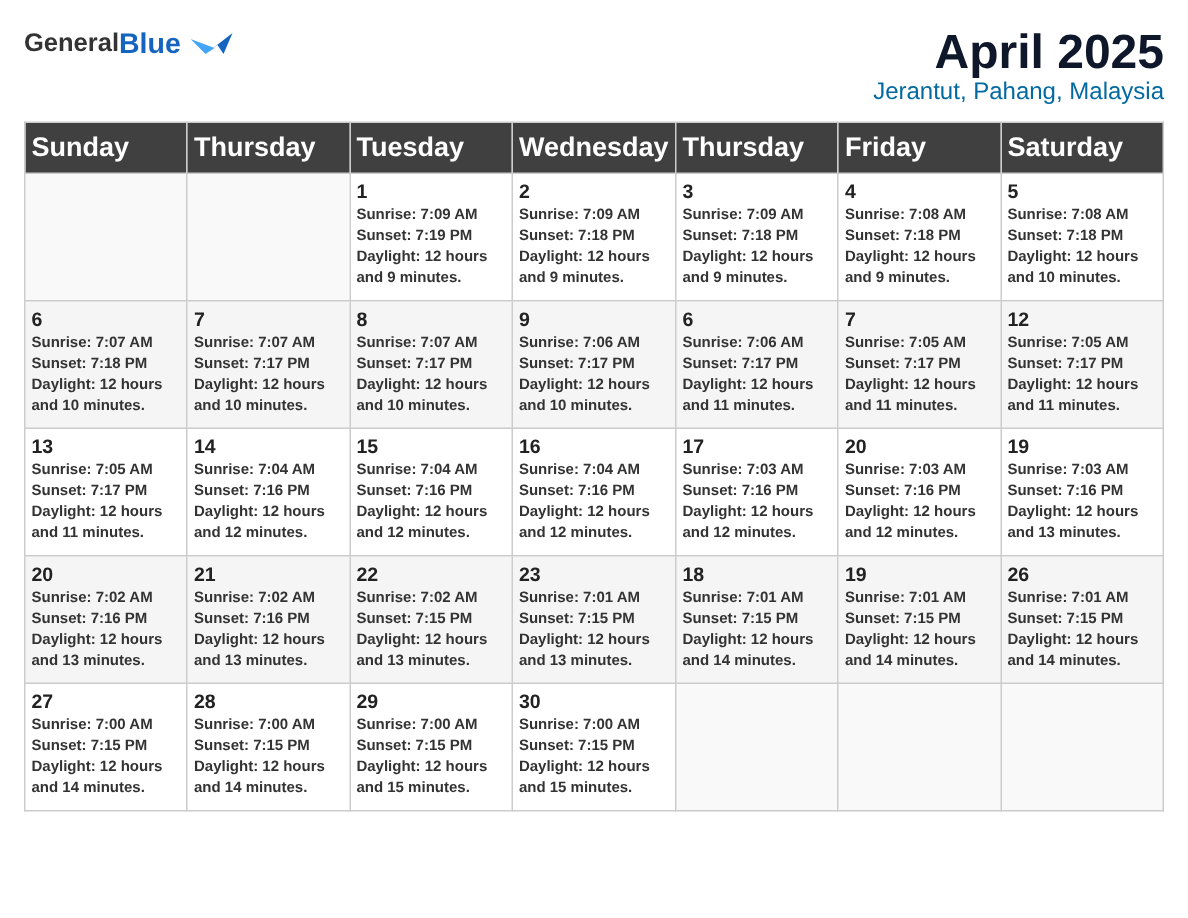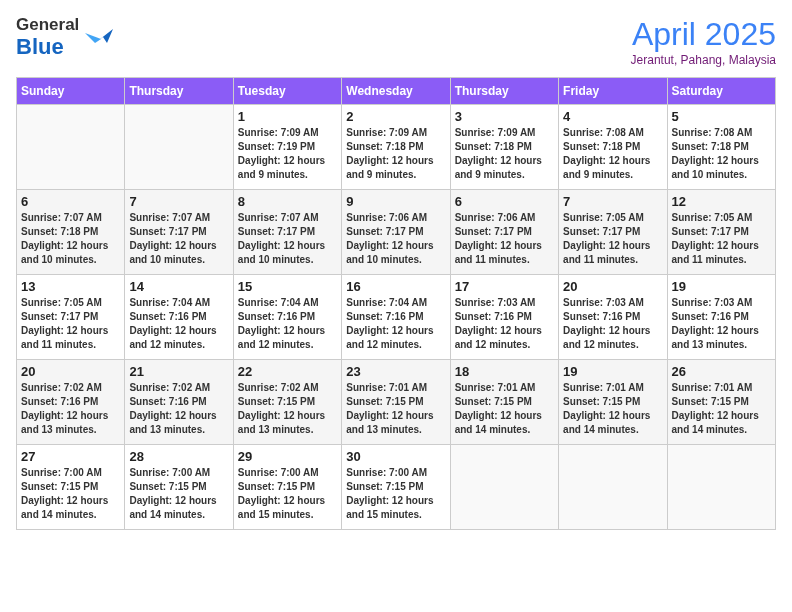--- a/index.html
+++ b/index.html
@@ -19,38 +19,38 @@
     .logo {
       display: flex;
       align-items: center;
       gap: 4px;
     }
     .title-area {
       text-align: right;
     }
     .month-title {
       font-size: 32px;
-      font-weight: normal;
-      color: #3b82f6;
+      font-weight: bold;
+      color: #0f172a;
     }
     .subtitle {
-      font-size: 12px;
-      color: #701a75;
+      font-size: 16px;
+      color: #0369a1;
     }
     table {
       width: 100%;
       border-collapse: collapse;
       font-size: 11px;
     }
     thead tr th {
-      background-color: #8b5cf6;
+      background-color: #404040;
       color: #fff;
       padding: 6px 4px;
       text-align: left;
-      font-size: 12px;
+      font-size: 18px;
       font-weight: bold;
       border: 1px solid #ccc;
     }
     tbody tr td {
       border: 1px solid #ccc;
       vertical-align: top;
       padding: 4px;
       height: 85px;
       width: 108px;
       color: #333;
@@ -76,23 +76,23 @@
     }
     .empty-cell {
       background: #f9f9f9 !important;
     }
   </style>
 </head>
 <body>
 
 <div class="header-area">
   <div class="logo">
-    <div style="display:flex;flex-direction:column;line-height:1.1;">
+    <div style="display:flex;flex-direction:row;line-height:1.1;">
       <span style="font-size:17px;font-weight:bold;color:#333;">General</span>
-      <span style="font-size:22px;font-weight:bold;color:#1565c0;">Blue</span>
+      <span style="font-size:19px;font-weight:bold;color:#1565c0;">Blue</span>
     </div>
     <svg width="30" height="28" viewBox="0 0 30 28" style="margin-left:2px;">
       <polygon points="10,20 28,6 22,20 18,14" fill="#1565c0"></polygon>
       <polygon points="10,20 0,10 16,16" fill="#42a5f5"></polygon>
     </svg>
   </div>
   <div class="title-area">
     <div class="month-title">April 2025</div>
     <div class="subtitle">Jerantut, Pahang, Malaysia</div>
   </div>

